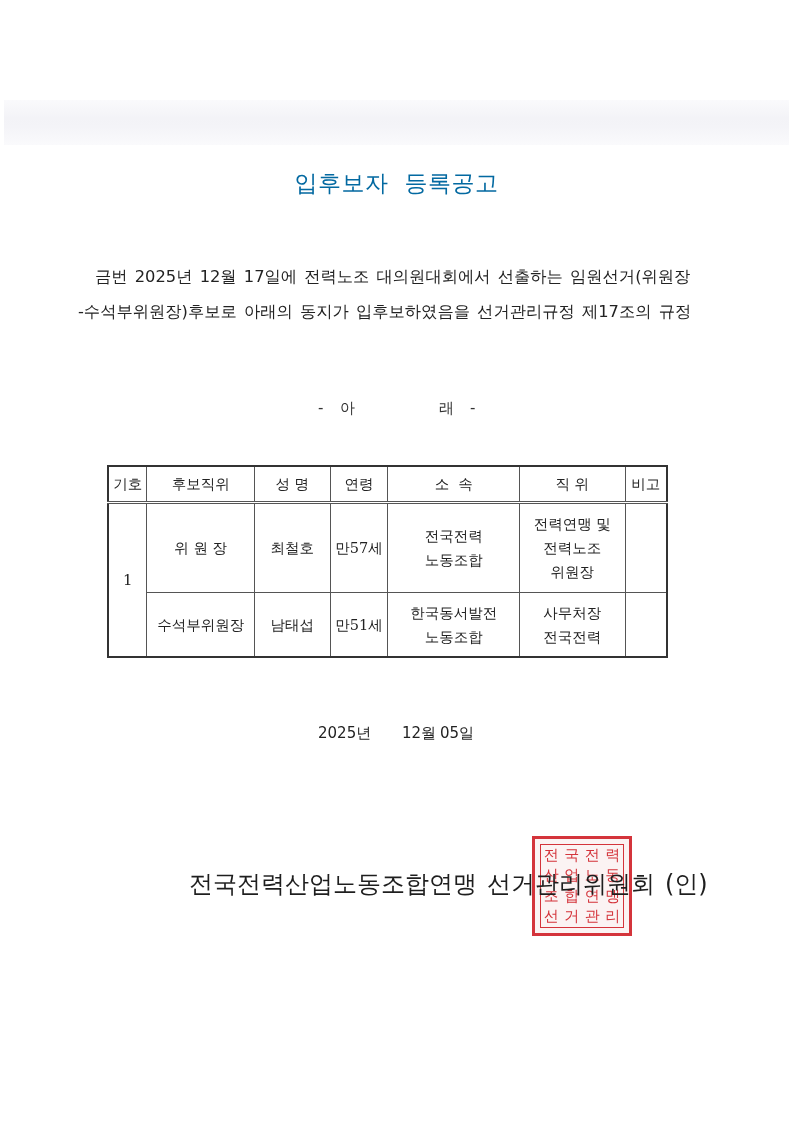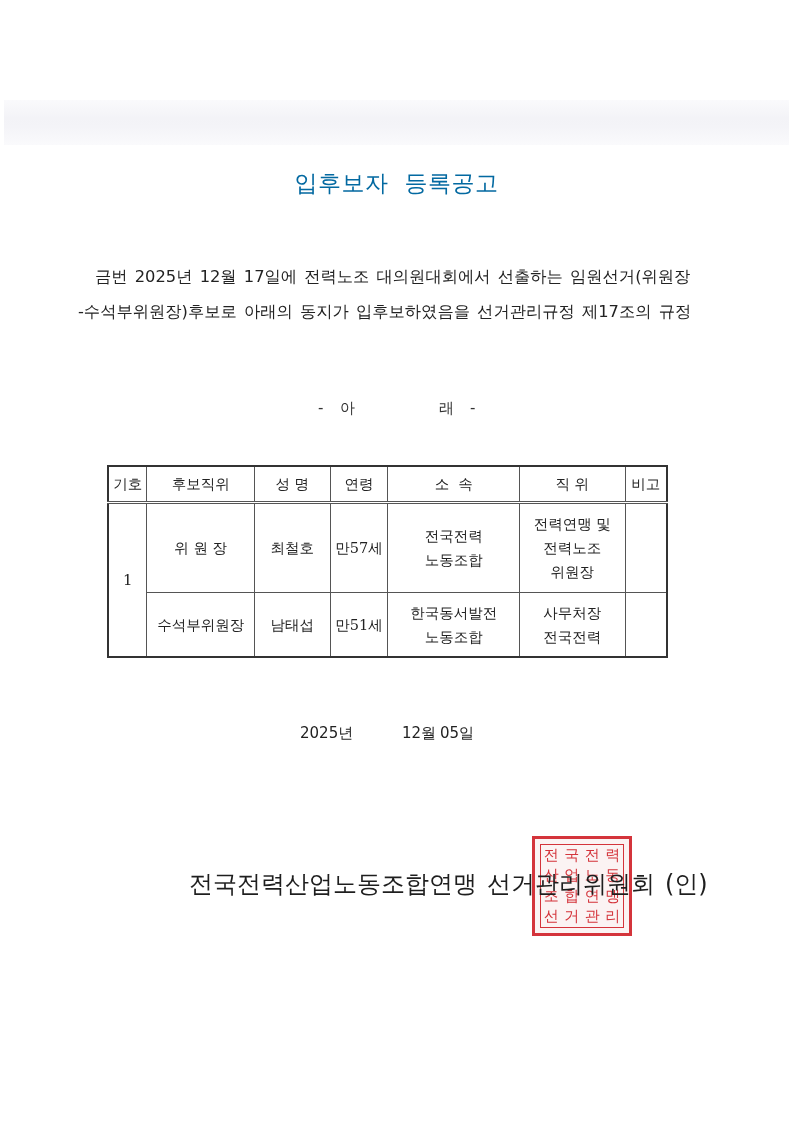--- a/index.html
+++ b/index.html
@@ -199,21 +199,21 @@
       <td>
         <div>사무처장</div>
         <div>전국전력</div>
       </td>
       <td></td>
     </tr>
   </tbody>
 </table>
 
 <div class="date">
-  <span style="left:300px">2025년</span>
+  <span style="left:318px">2025년</span>
   <span style="left:402px">12월</span>
   <span style="left:440px">05일</span>
 </div>
 
 <div class="seal">
   <div class="seal-inner">
     <span>전</span>
     <span>국</span>
     <span>전</span>
     <span>력</span>

